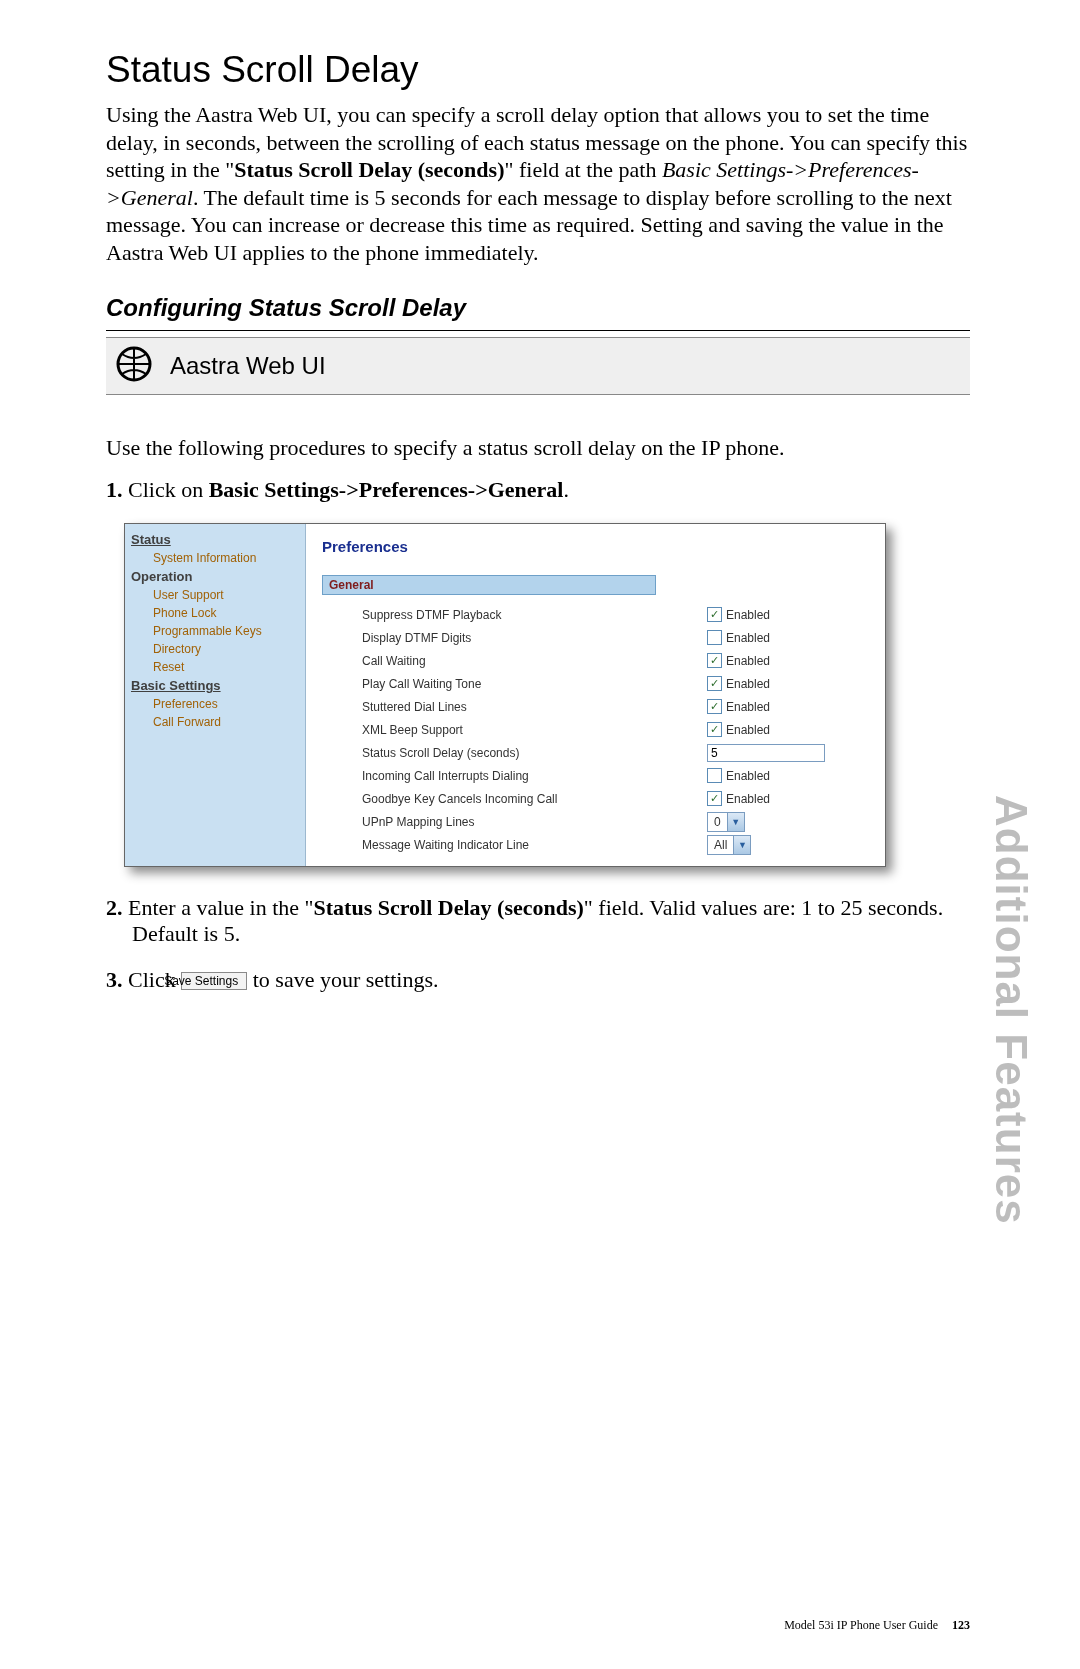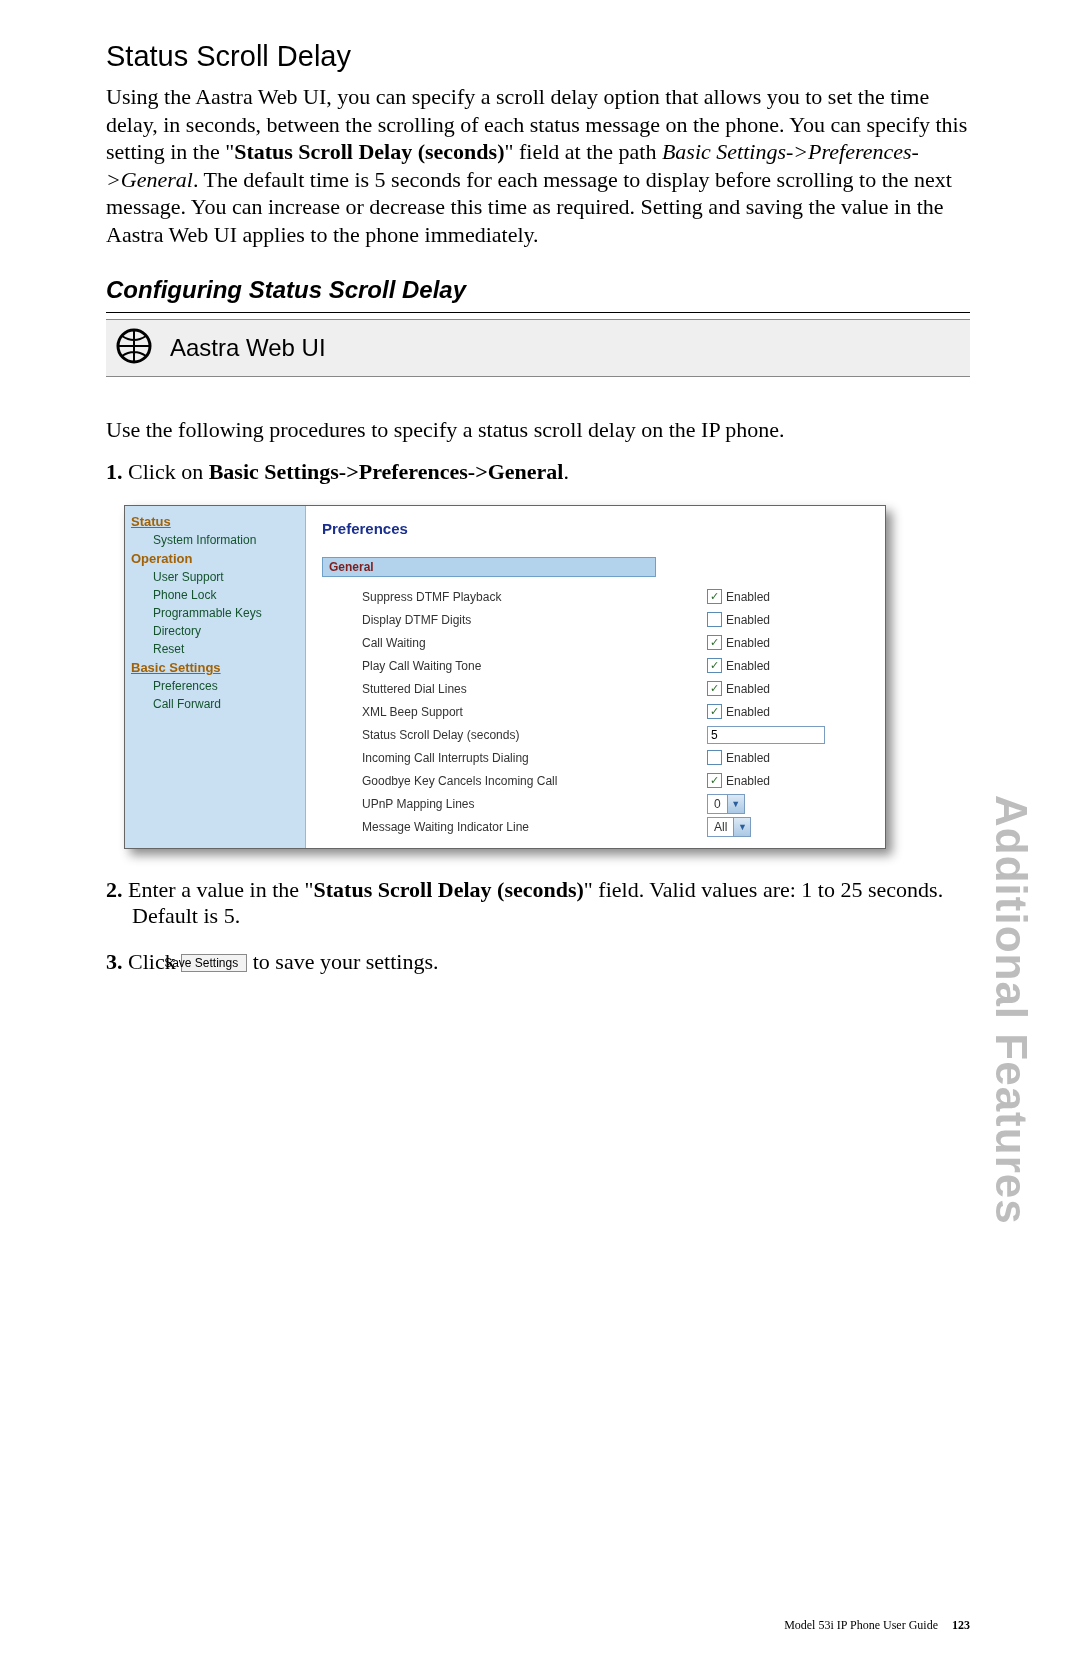--- a/index.html
+++ b/index.html
@@ -12,22 +12,22 @@
   .page {
     width: 1080px;
     height: 1669px;
     position: relative;
     box-sizing: border-box;
     padding: 40px 110px 0 106px;
   }
   h2.section-title {
     font-family: Arial, Helvetica, sans-serif;
     font-weight: 400;
-    font-size: 29px;
-    margin: 0 0 10px 0;
+    font-size: 37px;
+    margin: 9px 0 10px 0;
   }
   p.body-text {
     font-size: 22px;
     line-height: 1.25;
     margin: 0 0 28px 0;
   }
   .bold { font-weight: 700; }
   .italic { font-style: italic; }
   h3.subhead {
     font-family: Arial, Helvetica, sans-serif;
@@ -80,28 +80,28 @@
     font-family: Arial, Helvetica, sans-serif;
     font-size: 13px;
   }
   .nav {
     width: 180px;
     background: #c9e0f2;
     border-right: 1px solid #9cb8cf;
     padding: 6px 0 14px 0;
   }
   .nav-header {
-    color: #a16207;
+    color: #404040;
     font-weight: 700;
     font-size: 13px;
     padding: 2px 6px;
   }
   .nav-header.underline { text-decoration: underline; }
   .nav-item {
-    color: #14532d;
+    color: #a16207;
     font-size: 12px;
     padding: 2px 6px 2px 28px;
   }
   .prefs {
     flex: 1;
     padding: 14px 16px 10px 16px;
   }
   .prefs-title {
     color: #1a2f8f;
     font-weight: 700;

